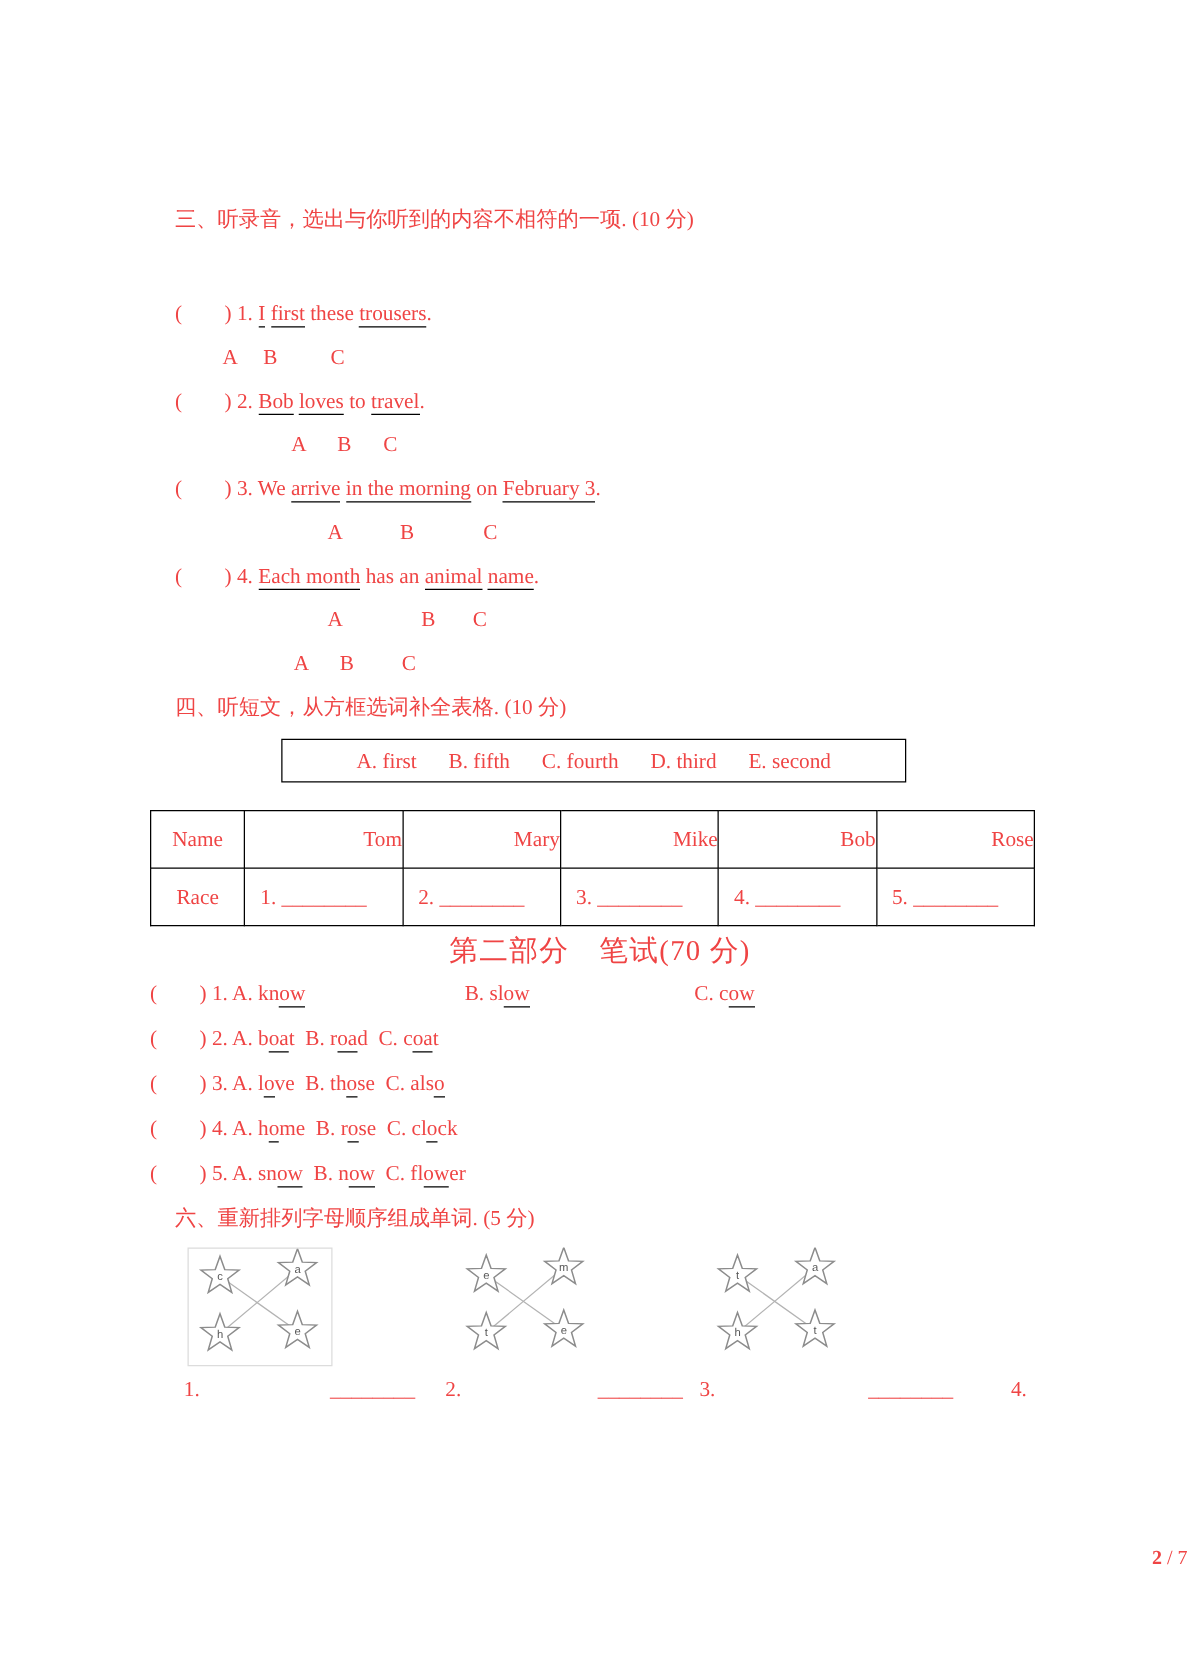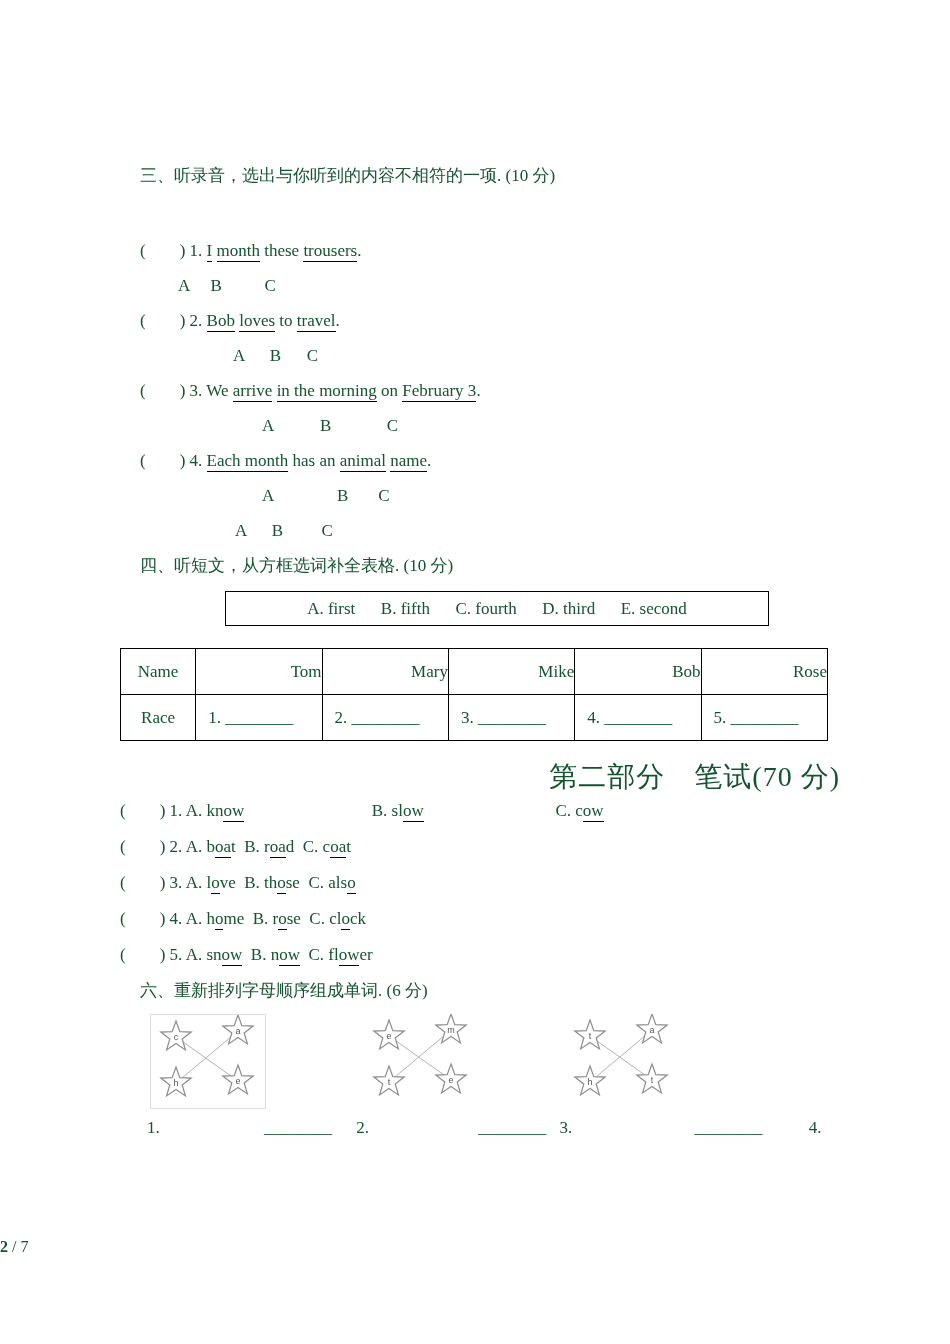--- a/index.html
+++ b/index.html
@@ -1,74 +1,74 @@
 <!DOCTYPE html>
 <html><head>
 <meta charset="utf-8">
 <style>
   * { margin:0; padding:0; box-sizing:border-box; }
   html,body { background:#fff; }
   .page {
     position:relative;
     width:950px; height:1344px;
-    background:#fff; color:#14532d;
+    background:#fff; color:#ef4444;
     font-family:"Liberation Serif","DejaVu Serif",serif;
     font-size:17px;
     overflow:hidden;
   }
   .content { padding:158px 110px 0 120px; }
   .sec-title { margin-left:20px; line-height:35px; white-space:pre; }
   .sec-title.first { margin-bottom:40px; }
   .sent { margin-left:20px; line-height:35px; white-space:pre; }
   .opts { line-height:35px; white-space:pre; }
   .u { border-bottom:1px solid #000; padding-bottom:1px; }
   .word-box {
     margin:8px 0 22px 105px;
-    width:544px; height:35px; line-height:33px;
+    width:500px; height:35px; line-height:33px;
     border:1.5px solid #000;
     text-align:center; white-space:pre;
   }
   table.race { border-collapse:collapse; width:708px; margin-left:0; }
   table.race td { border:1px solid #000; height:46px; font-size:17px; }
   table.race .hd { text-align:right; }
   table.race .nm { width:75px; text-align:center; }
   table.race .bl { padding-left:12px; text-align:left; width:126px; }
-  .part2 { text-align:right; font-size:28px; line-height:32px; margin-top:20px; letter-spacing:1px; }
+  .part2 { text-align:center; font-size:23px; line-height:32px; margin-top:4px; letter-spacing:1px; }
   .prow { line-height:36px; white-space:pre; }
   .clusters { display:flex; align-items:flex-start; margin:6px 0 0 30px; }
   .cluster-wrap { width:116px; }
   .cluster-wrap.framed { border:1px solid #dcdcdc; background:#fff; }
   .cluster-wrap.g2 { margin-left:98px; }
   .cluster-wrap.g3 { margin-left:85px; }
   .ln { stroke:#b3b3b3; stroke-width:1; }
   use.star { fill:#fff; stroke:#8c8c8c; stroke-width:1.2; }
   text.sl { font-family:"Liberation Sans","DejaVu Sans",sans-serif; font-size:9px; fill:#555; text-anchor:middle; }
   .answers { line-height:26px; margin-top:6px; white-space:nowrap;font-family:Liberation Serif, serif; }
   .answers .lab { display:inline-block; }
   .answers .lab.a1 { margin-left:27px; }
   .answers .lab.a2 { margin-left:20px; }
   .answers .lab.a3 { margin-left:9px; }
   .answers .lab.a4 { margin-left:42px; }
   .answers .blank { display:inline-block; }
   .answers .blank.b1 { margin-left:100px; }
   .answers .blank.b2 { margin-left:105px; }
   .answers .blank.b3 { margin-left:118px; }
-  .footer { position:absolute; top:1238px; left:0; width:100%; text-align:left; font-size:16px; }
+  .footer { position:absolute; top:1238px; left:0; width:100%; text-align:right; font-size:16px; }
   .footer .cur { font-weight:bold; }
 </style>
 </head>
 <body>
 
 <div class="page">
   <div class="content">
 
     <div class="sec-title first">三、听录音，选出与你听到的内容不相符的一项. (10 分)</div>
 
     <div>
-      <div class="sent"><span>(　　) 1. </span><span class="u">I</span><span> </span><span class="u">month</span><span> these </span><span class="u">trousers</span><span>.</span></div>
+      <div class="sent"><span>(　　) 1. </span><span class="u">I</span><span> </span><span class="u">first</span><span> these </span><span class="u">trousers</span><span>.</span></div>
       <div class="opts" style="margin-left:58px">A     B          C</div>
     </div>
     <div>
       <div class="sent"><span>(　　) 2. </span><span class="u">Bob</span><span> </span><span class="u">loves</span><span> to </span><span class="u">travel</span><span>.</span></div>
       <div class="opts" style="margin-left:113px">A      B      C</div>
     </div>
     <div>
       <div class="sent"><span>(　　) 3. We </span><span class="u">arrive</span><span> </span><span class="u">in the morning</span><span> on </span><span class="u">February 3</span><span>.</span></div>
       <div class="opts" style="margin-left:142px">A           B             C</div>
     </div>
@@ -105,21 +105,21 @@
       </table>
 
     <div class="part2">第二部分　笔试(70 分)</div>
 
     <div class="prow"><span>(　　) 1. A. kn</span><span class="u">ow</span><span>                              </span><span>B. sl</span><span class="u">ow</span><span>                               </span><span>C. c</span><span class="u">ow</span></div>
     <div class="prow"><span>(　　) 2. A. b</span><span class="u">oa</span><span>t  B. r</span><span class="u">oa</span><span>d  C. c</span><span class="u">oa</span><span>t</span></div>
     <div class="prow"><span>(　　) 3. A. l</span><span class="u">o</span><span>ve  B. th</span><span class="u">o</span><span>se  C. als</span><span class="u">o</span></div>
     <div class="prow"><span>(　　) 4. A. h</span><span class="u">o</span><span>me  B. r</span><span class="u">o</span><span>se  C. cl</span><span class="u">o</span><span>ck</span></div>
     <div class="prow"><span>(　　) 5. A. sn</span><span class="u">ow</span><span>  B. n</span><span class="u">ow</span><span>  C. fl</span><span class="u">ow</span><span>er</span></div>
 
-    <div class="sec-title">六、重新排列字母顺序组成单词. (6 分)</div>
+    <div class="sec-title">六、重新排列字母顺序组成单词. (5 分)</div>
 
     <svg width="0" height="0" style="position:absolute" aria-hidden="true">
       <defs>
         <polygon id="star" points="0,-16 3.8,-5.3 15.2,-4.9 6.2,2 9.4,12.9 0,6.5 -9.4,12.9 -6.2,2 -15.2,-4.9 -3.8,-5.3"></polygon>
       </defs>
     </svg>
 
     <div class="clusters">
       <div class="cluster-wrap framed">
         <svg width="114" height="88" viewBox="0 0 114 88">

